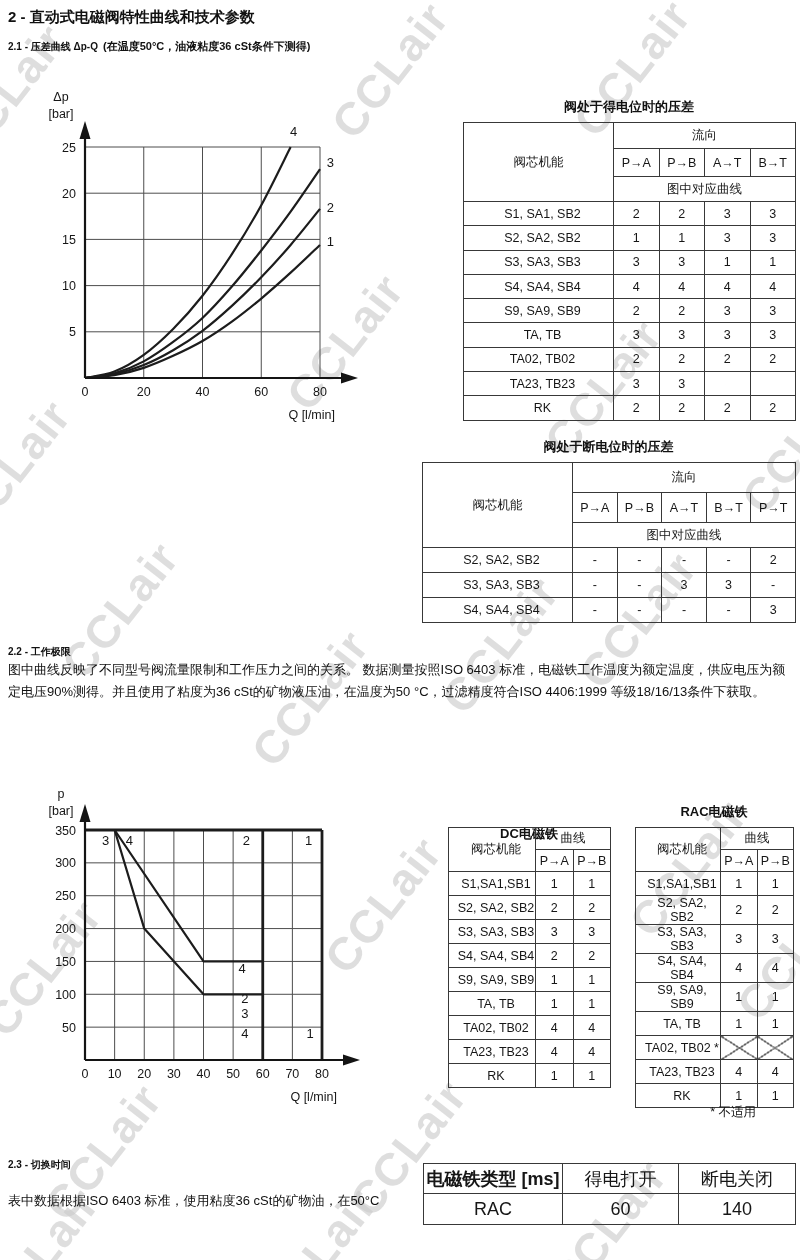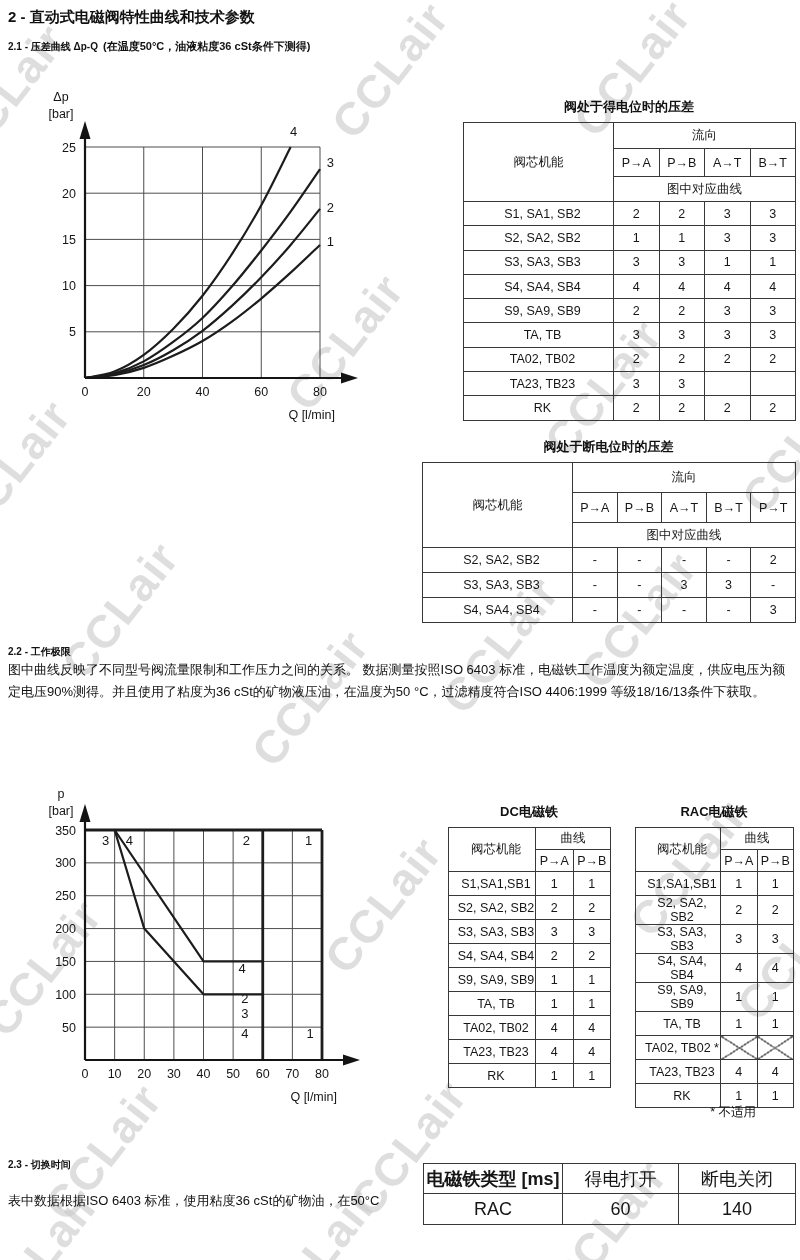--- a/index.html
+++ b/index.html
@@ -290,21 +290,21 @@
       <text x="104.4375" y="63.014285714285705" text-anchor="middle" font-size="13" fill="#161616" font-family="&quot;Liberation Sans&quot;,&quot;DejaVu Sans&quot;,sans-serif">4</text>
       <text x="221.45625" y="63.014285714285705" text-anchor="middle" font-size="13" fill="#161616" font-family="&quot;Liberation Sans&quot;,&quot;DejaVu Sans&quot;,sans-serif">2</text>
       <text x="283.66875" y="63.014285714285705" text-anchor="middle" font-size="13" fill="#161616" font-family="&quot;Liberation Sans&quot;,&quot;DejaVu Sans&quot;,sans-serif">1</text>
       <text x="217.0125" y="190.5" text-anchor="middle" font-size="13" fill="#161616" font-family="&quot;Liberation Sans&quot;,&quot;DejaVu Sans&quot;,sans-serif">4</text>
       <text x="219.975" y="221.3857142857143" text-anchor="middle" font-size="13" fill="#161616" font-family="&quot;Liberation Sans&quot;,&quot;DejaVu Sans&quot;,sans-serif">2</text>
       <text x="219.975" y="235.84285714285716" text-anchor="middle" font-size="13" fill="#161616" font-family="&quot;Liberation Sans&quot;,&quot;DejaVu Sans&quot;,sans-serif">3</text>
       <text x="219.975" y="255.55714285714285" text-anchor="middle" font-size="13" fill="#161616" font-family="&quot;Liberation Sans&quot;,&quot;DejaVu Sans&quot;,sans-serif">4</text>
       <text x="285.15" y="255.55714285714285" text-anchor="middle" font-size="13" fill="#161616" font-family="&quot;Liberation Sans&quot;,&quot;DejaVu Sans&quot;,sans-serif">1</text>
     </svg>
 
-  <div class="t-title" style="left:448px;top:803px;width:162px">DC电磁铁</div>
+  <div class="t-title" style="left:448px;top:825px;width:162px">DC电磁铁</div>
   <table class="t" style="left:448px;top:827px;width:162px">
     <colgroup>
         <col style="width:87px">
         <col style="width:37.5px">
         <col style="width:37.5px">
       </colgroup>
     <thead>
       <tr style="height:22px">
         <td rowspan="2" class="lbl">阀芯机能</td>
         <td colspan="2">曲线</td>

